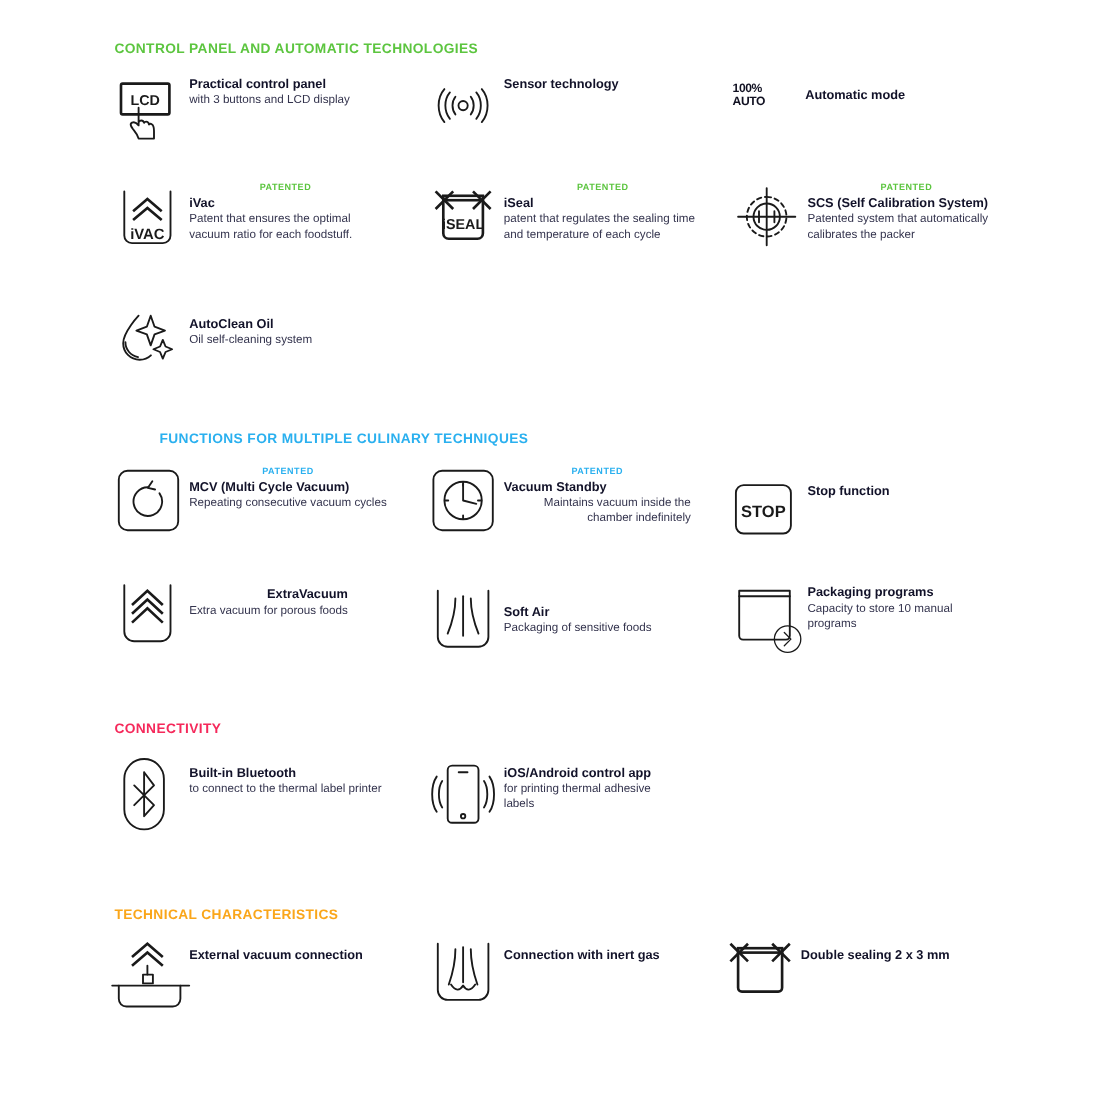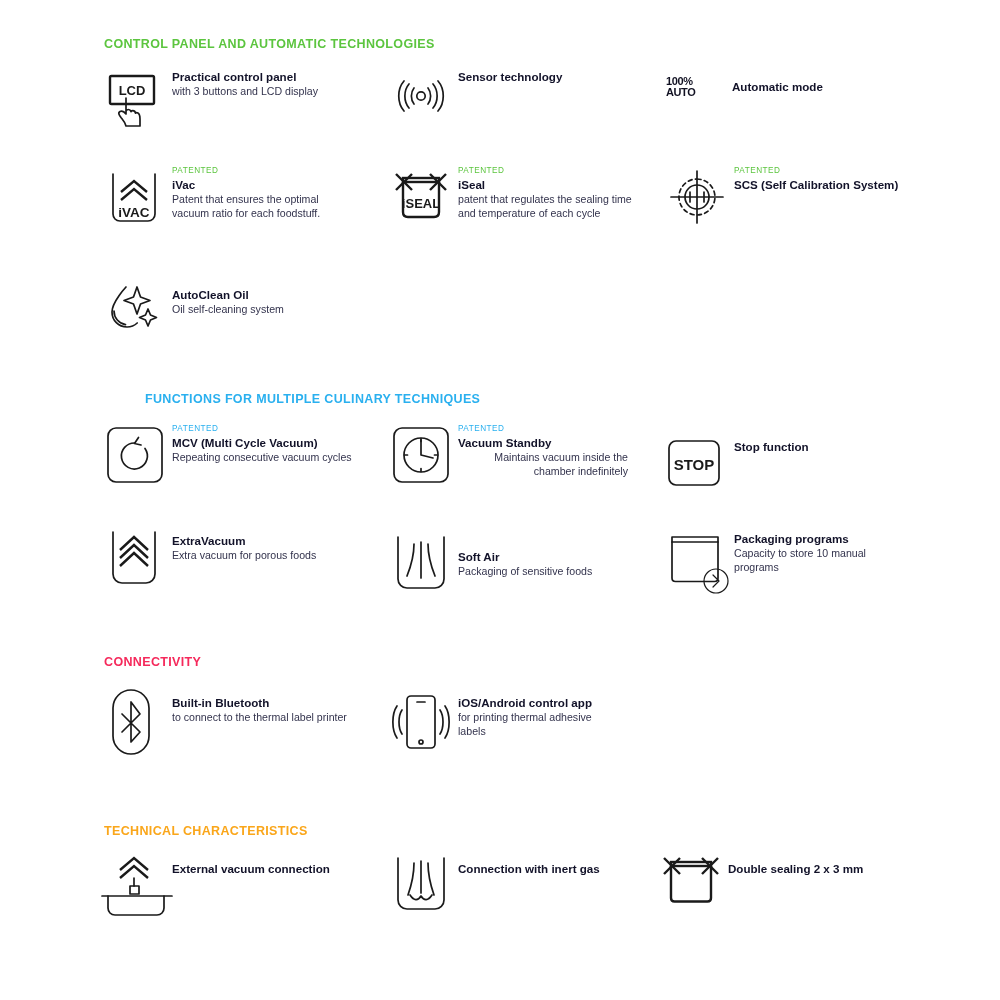--- a/index.html
+++ b/index.html
@@ -46,24 +46,25 @@
     width: 62px;
     height: 62px;
   }
   .cell .txt {
     position: absolute;
     left: 68px;
     top: 0;
   }
   .patented {
     font-size: 8.2px;
-    font-weight: normal;
+    font-weight: bold;
     letter-spacing: 0.5px;
     margin: 0 0 3px 0;
     text-transform: uppercase;
+    text-align: center;
   }
   .pat-green { color: #5cc53f; }
   .pat-blue  { color: #2ab0ef; }
   .title {
     font-size: 11.6px;
     font-weight: bold;
     color: #121229;
     margin: 0 0 1px 0;
     line-height: 1.25;
     white-space: nowrap;
@@ -192,20 +193,21 @@
       <svg width="62" height="62" viewBox="0 0 62 62">
         <circle cx="31" cy="31" r="12" class="st"></circle>
         <path class="st" d="M31 5 L31 57 M5 31 L57 31"></path>
         <path class="st" stroke-dasharray="4 3.4" d="M31 13 A18 18 0 1 1 30.9 13"></path>
         <path class="st" d="M24 26 L24 36 M38 26 L38 36"></path>
       </svg>
     </div>
     <div class="txt">
       <div class="patented pat-green">PATENTED</div>
       <div class="title">SCS (Self Calibration System)</div>
+      <div class="desc" style="max-width:180px;">Patented system that automatically calibrates the packer</div>
     </div>
   </div>
 
   <div class="cell" style="left:104px; top:284px; width:300px;">
     <div class="icon-box">
       <svg width="62" height="52" viewBox="0 0 62 52">
         <path class="st" d="M22 3 C22 3 8 18 8 28 C8 36.5 14.5 43 23 43 C27 43 30.6 41.5 33.2 39"></path>
         <path class="st" d="M10 27 C10 34 15 39.5 21.5 40.6"></path>
         <path class="st" d="M33 3 L36.5 13 L46 16.5 L36.5 20 L33 30 L29.5 20 L20 16.5 L29.5 13 Z"></path>
         <path class="st" d="M44 25 L46.5 31 L52.5 33.5 L46.5 36 L44 42 L41.5 36 L35.5 33.5 L41.5 31 Z"></path>
@@ -264,21 +266,21 @@
 
   <div class="cell" style="left:104px; top:528px; width:300px;">
     <div class="icon-box">
       <svg width="62" height="66" viewBox="0 0 62 66">
         <path class="st" d="M9 4 L9 46 C9 51 13 55 18 55 L42 55 C47 55 51 51 51 46 L51 4"></path>
         <path class="st-thick" d="M16 22 L30 9 L44 22"></path>
         <path class="st-thick" d="M16 30 L30 17 L44 30"></path>
         <path class="st-thick" d="M16 38 L30 25 L44 38"></path>
       </svg>
     </div>
-    <div class="txt" style="top:6px;">
+    <div class="txt" style="top:6px;text-align:right;">
       <div class="title">ExtraVacuum</div>
       <div class="desc">Extra vacuum for porous foods</div>
     </div>
   </div>
 
   <div class="cell" style="left:390px; top:534px; width:270px;">
     <div class="icon-box">
       <svg width="62" height="62" viewBox="0 0 62 62">
         <path class="st" d="M8 3 L8 45 C8 50 12 54 17 54 L45 54 C50 54 54 50 54 45 L54 3"></path>
         <path class="st" d="M31 8 L31 44"></path>

